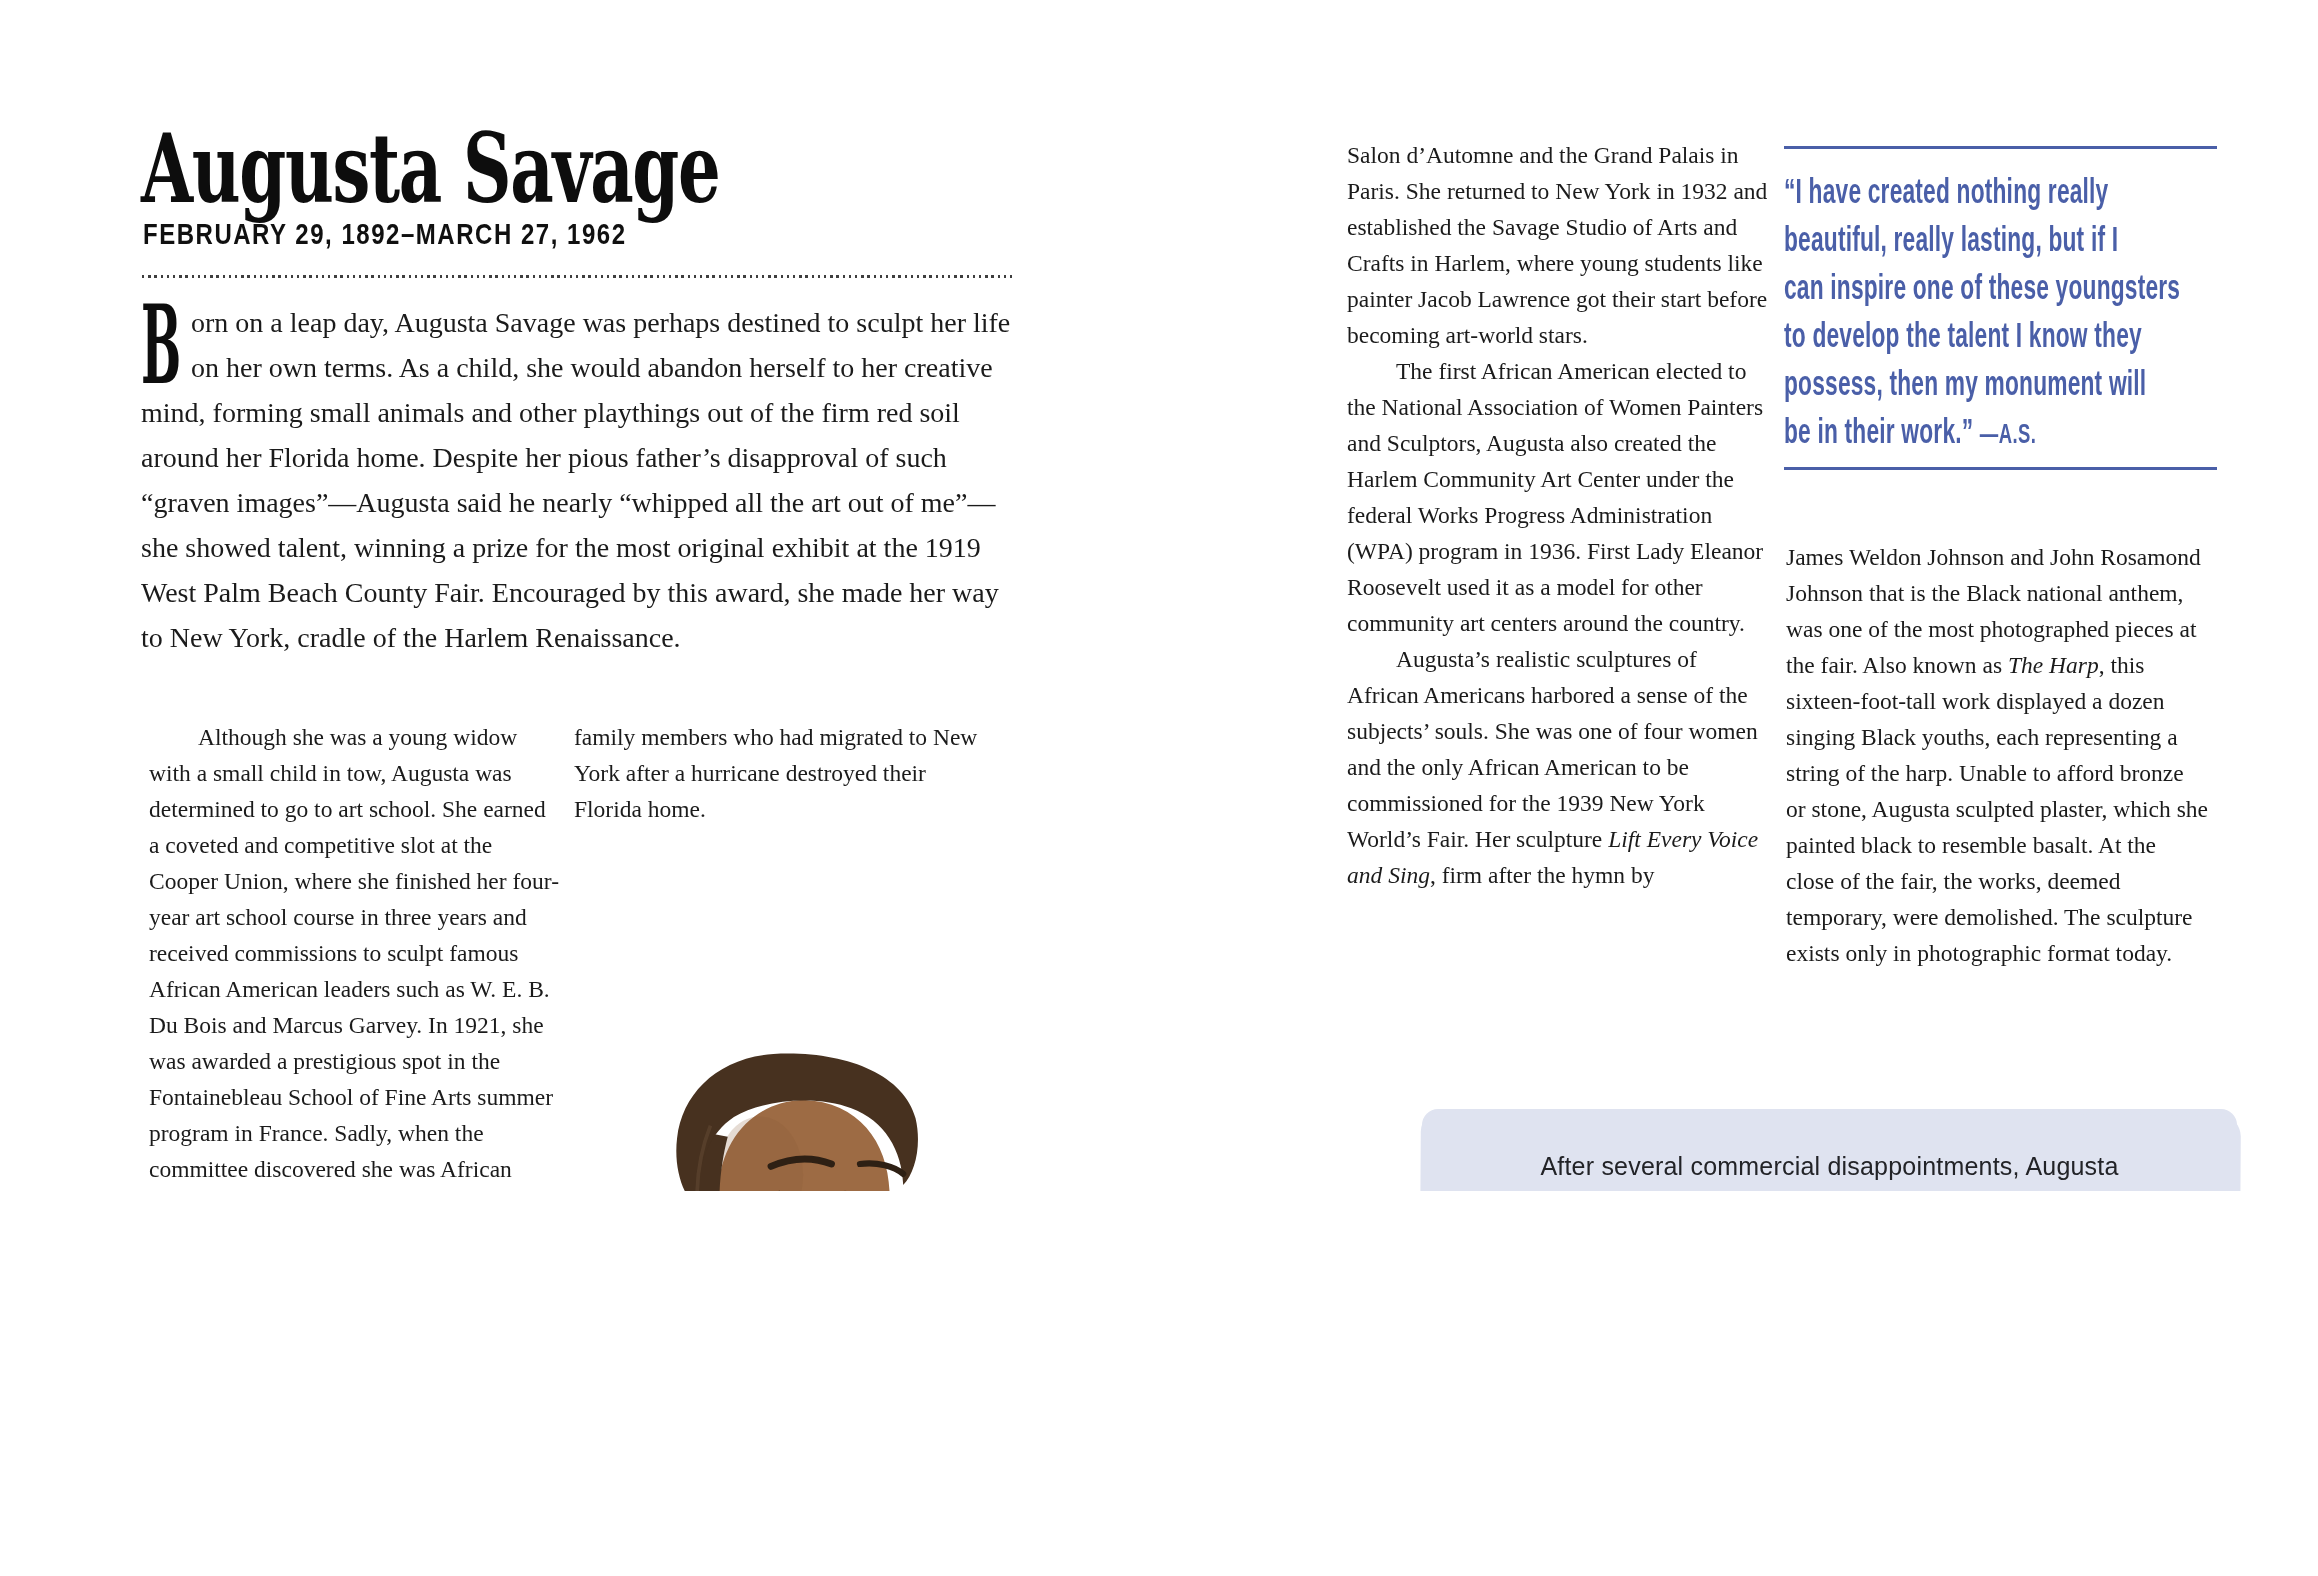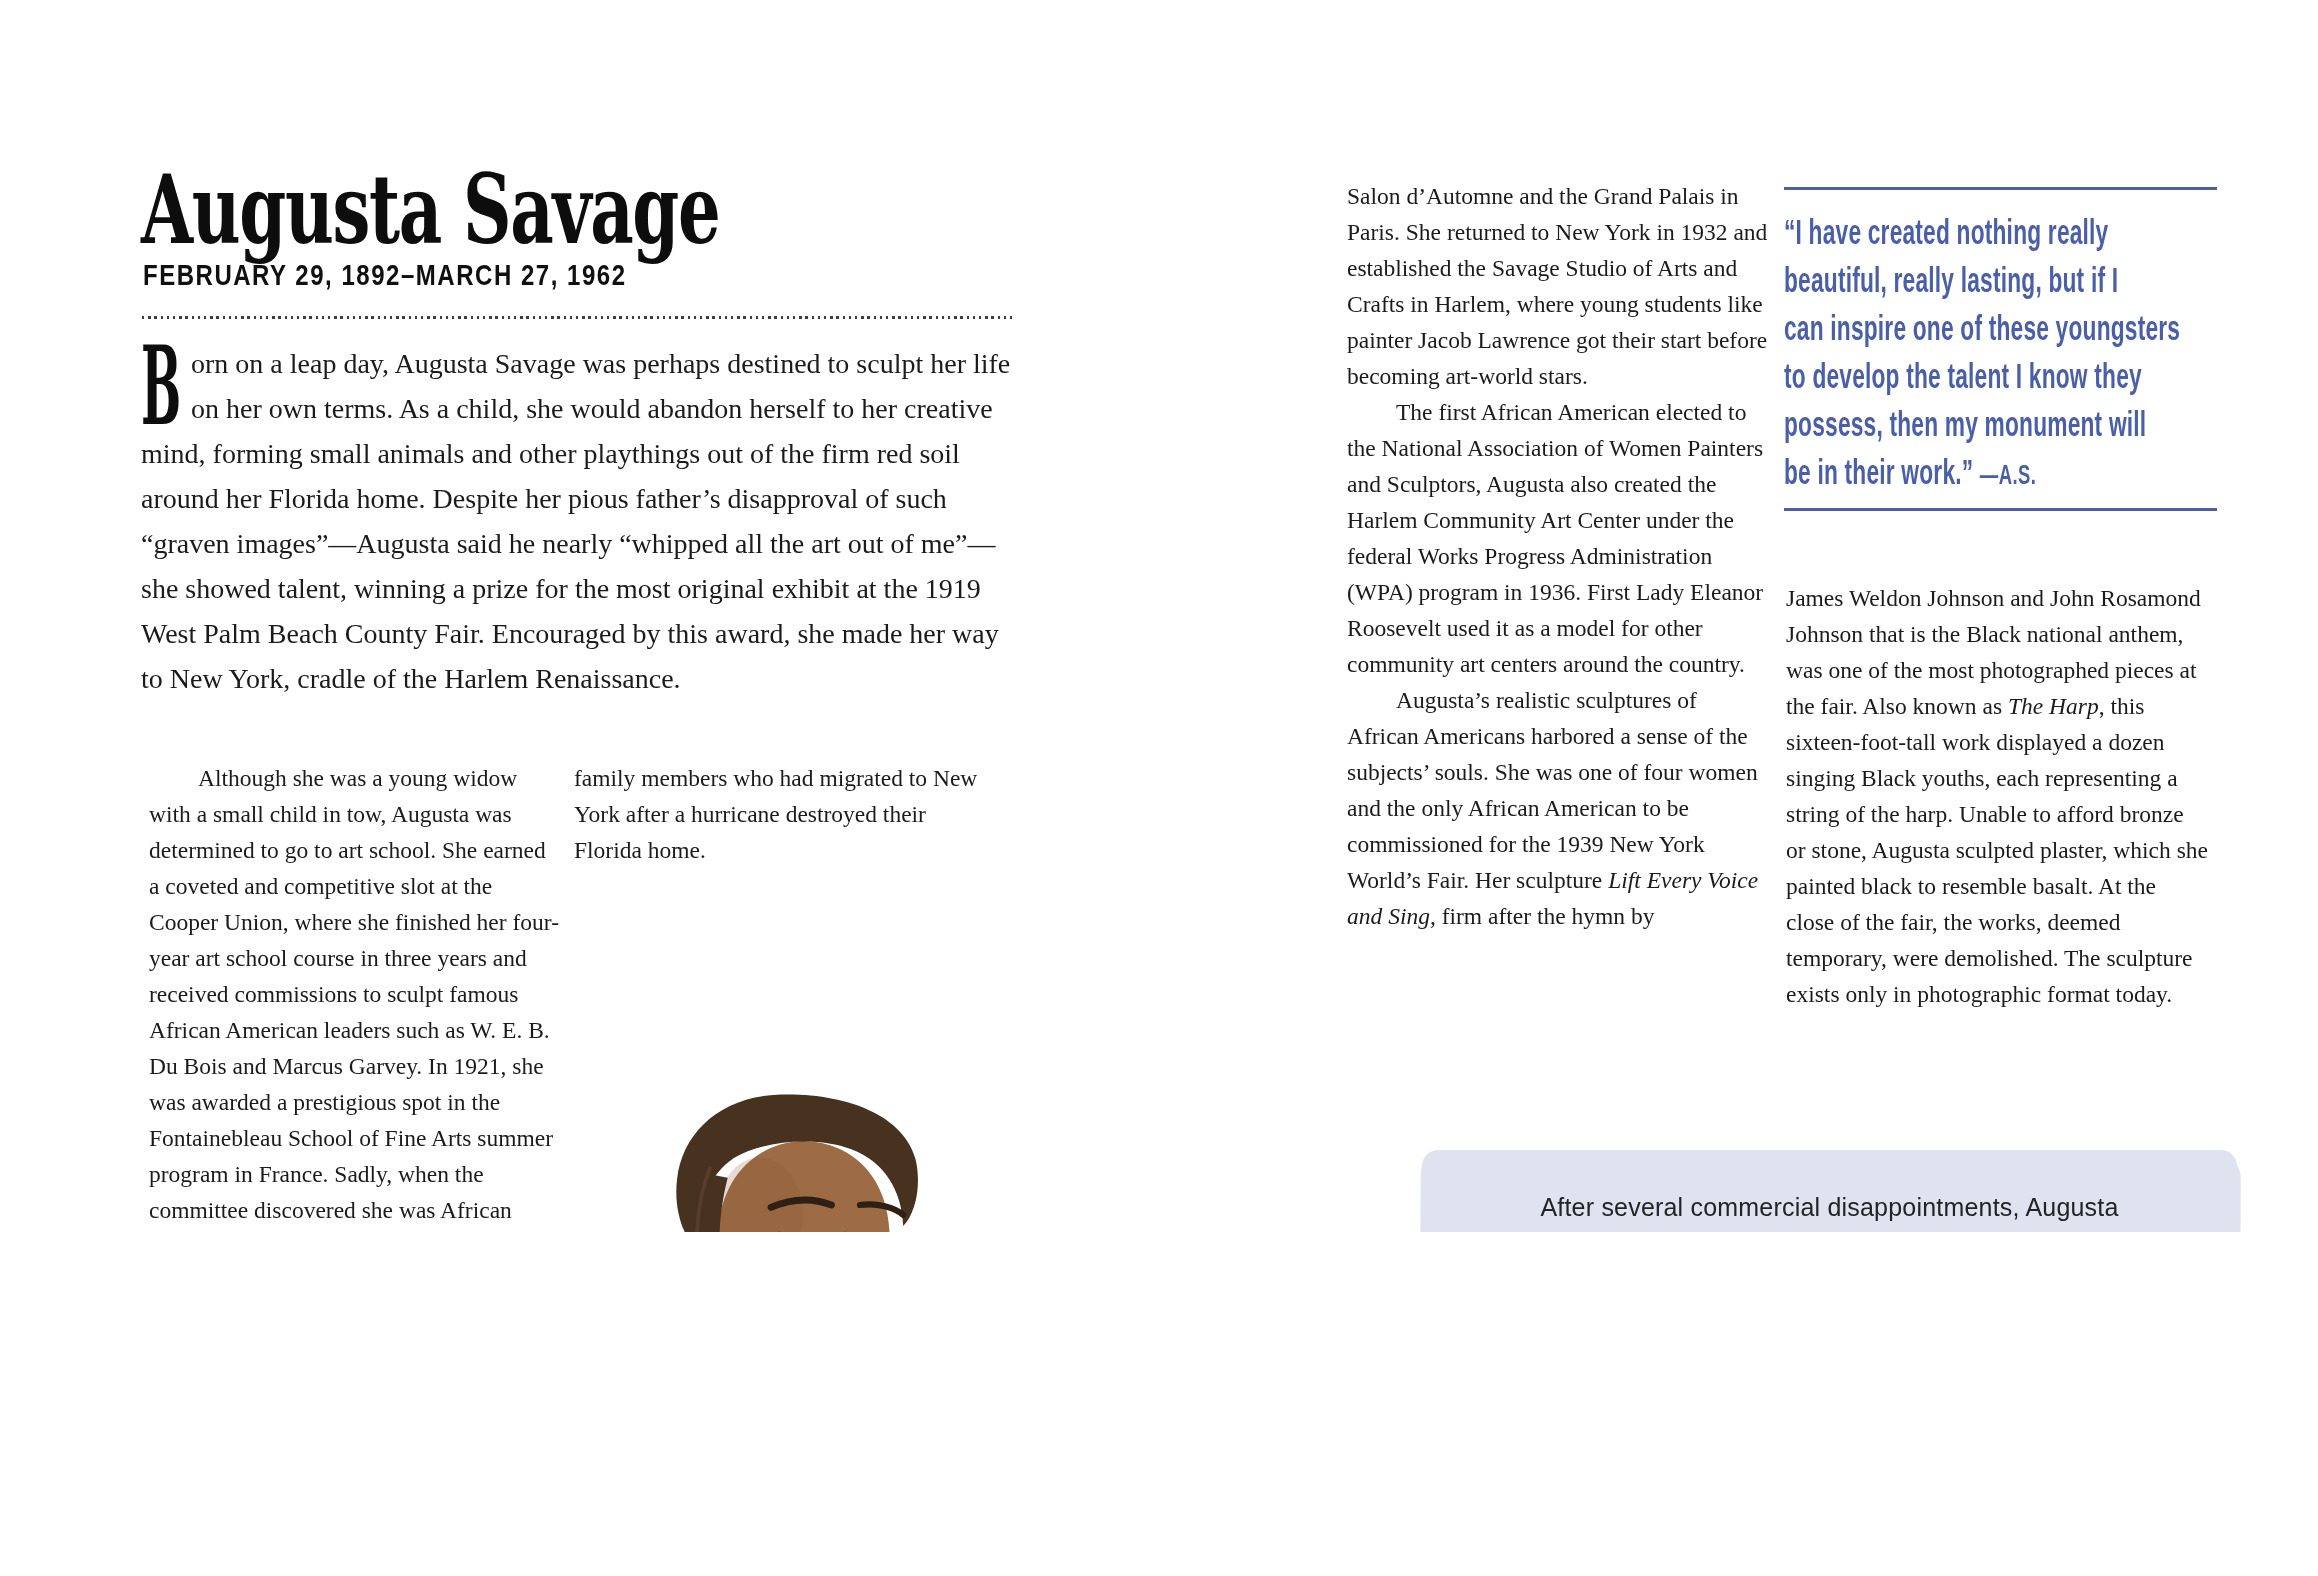--- a/index.html
+++ b/index.html
@@ -1,21 +1,21 @@
 <!DOCTYPE html>
 <html style="--quote-blue: #4a5fa8; --box-bg: #dfe3f0; --ink: #1c1c1c;font-size:10px"><head>
 <meta charset="utf-8">
 <title></title>
 <style>
   * { margin:0; padding:0; box-sizing:border-box; }
   html,body { background:#ffffff; }
   body { font-family:"Liberation Serif", serif; color:#1c1c1c; }
   .spread {
     position:relative; width:2319px; height:1191px;
-    background:#ffffff; overflow:hidden;margin-top:41px;
+    background:#ffffff; overflow:hidden;
   }
   .abs { position:absolute; }
 
   
   .title {
     left:141px; top:119px;
     font-family:"DejaVu Serif", serif; font-weight:bold;
     font-size:96px; line-height:99px; letter-spacing:-1.9px; color:#0d0d0d;
     transform:scaleX(.70); transform-origin:0 0; white-space:nowrap;
   }

